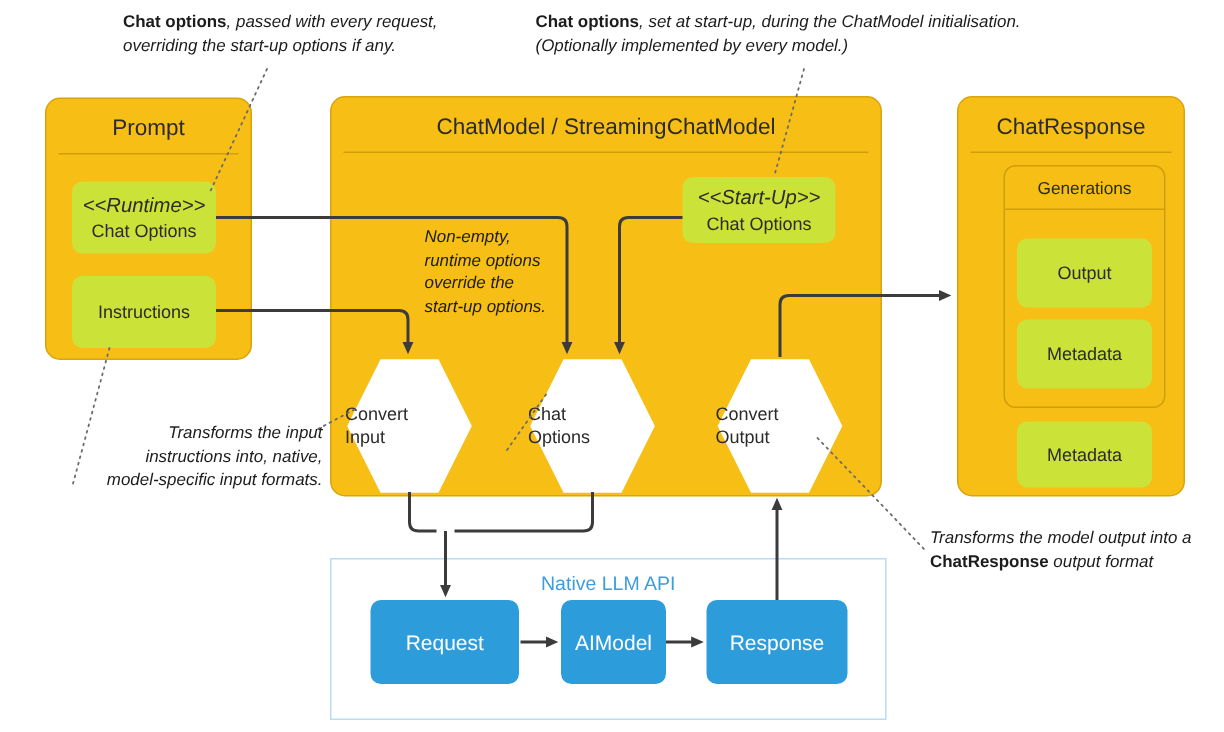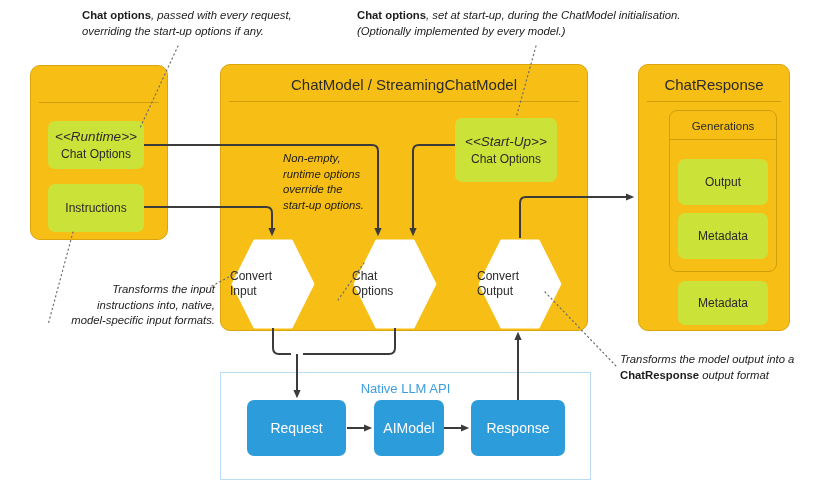--- a/index.html
+++ b/index.html
@@ -172,20 +172,21 @@
   }
   .note.right { text-align: right; margin-top: 23px; }
   .note.left  { text-align: left; }
 </style>
 </head>
 <body>
 
 <div id="canvas">
 
   <div class="panel" style="left:30px; top:65px; width:138px; height:175px;">
+    <div class="panel-title" style="top:11px;">Prompt</div>
     <div class="panel-rule" style="top:36px;"></div>
   </div>
 
   <div class="panel" style="left:220px; top:64px; width:368px; height:267px;">
     <div class="panel-title" style="top:11px;">ChatModel / StreamingChatModel</div>
     <div class="panel-rule" style="top:36px;"></div>
   </div>
 
   <div class="panel" style="left:638px; top:64px; width:152px; height:267px;">
     <div class="panel-title" style="top:11px;">ChatResponse</div>
@@ -194,21 +195,21 @@
 
   <div class="chip" style="left:48px; top:121px; width:96px; height:48px;">
     <span class="stereo">&lt;&lt;Runtime&gt;&gt;</span>
     <span>Chat Options</span>
   </div>
 
   <div class="chip" style="left:48px; top:184px; width:96px; height:48px;">
     <span>Instructions</span>
   </div>
 
-  <div class="chip" style="left:455px; top:118px; width:102px; height:64px;">
+  <div class="chip" style="left:455px; top:118px; width:102px; height:44px;">
     <span class="stereo">&lt;&lt;Start-Up&gt;&gt;</span>
     <span>Chat Options</span>
   </div>
 
   <div class="group-box" style="left:669px; top:110px; width:108px; height:162px;">
     <div class="group-title" style="top:8px;">Generations</div>
     <div class="group-rule" style="top:28px;"></div>
   </div>
 
   <div class="chip" style="left:678px; top:159px; width:90px; height:46px;">

